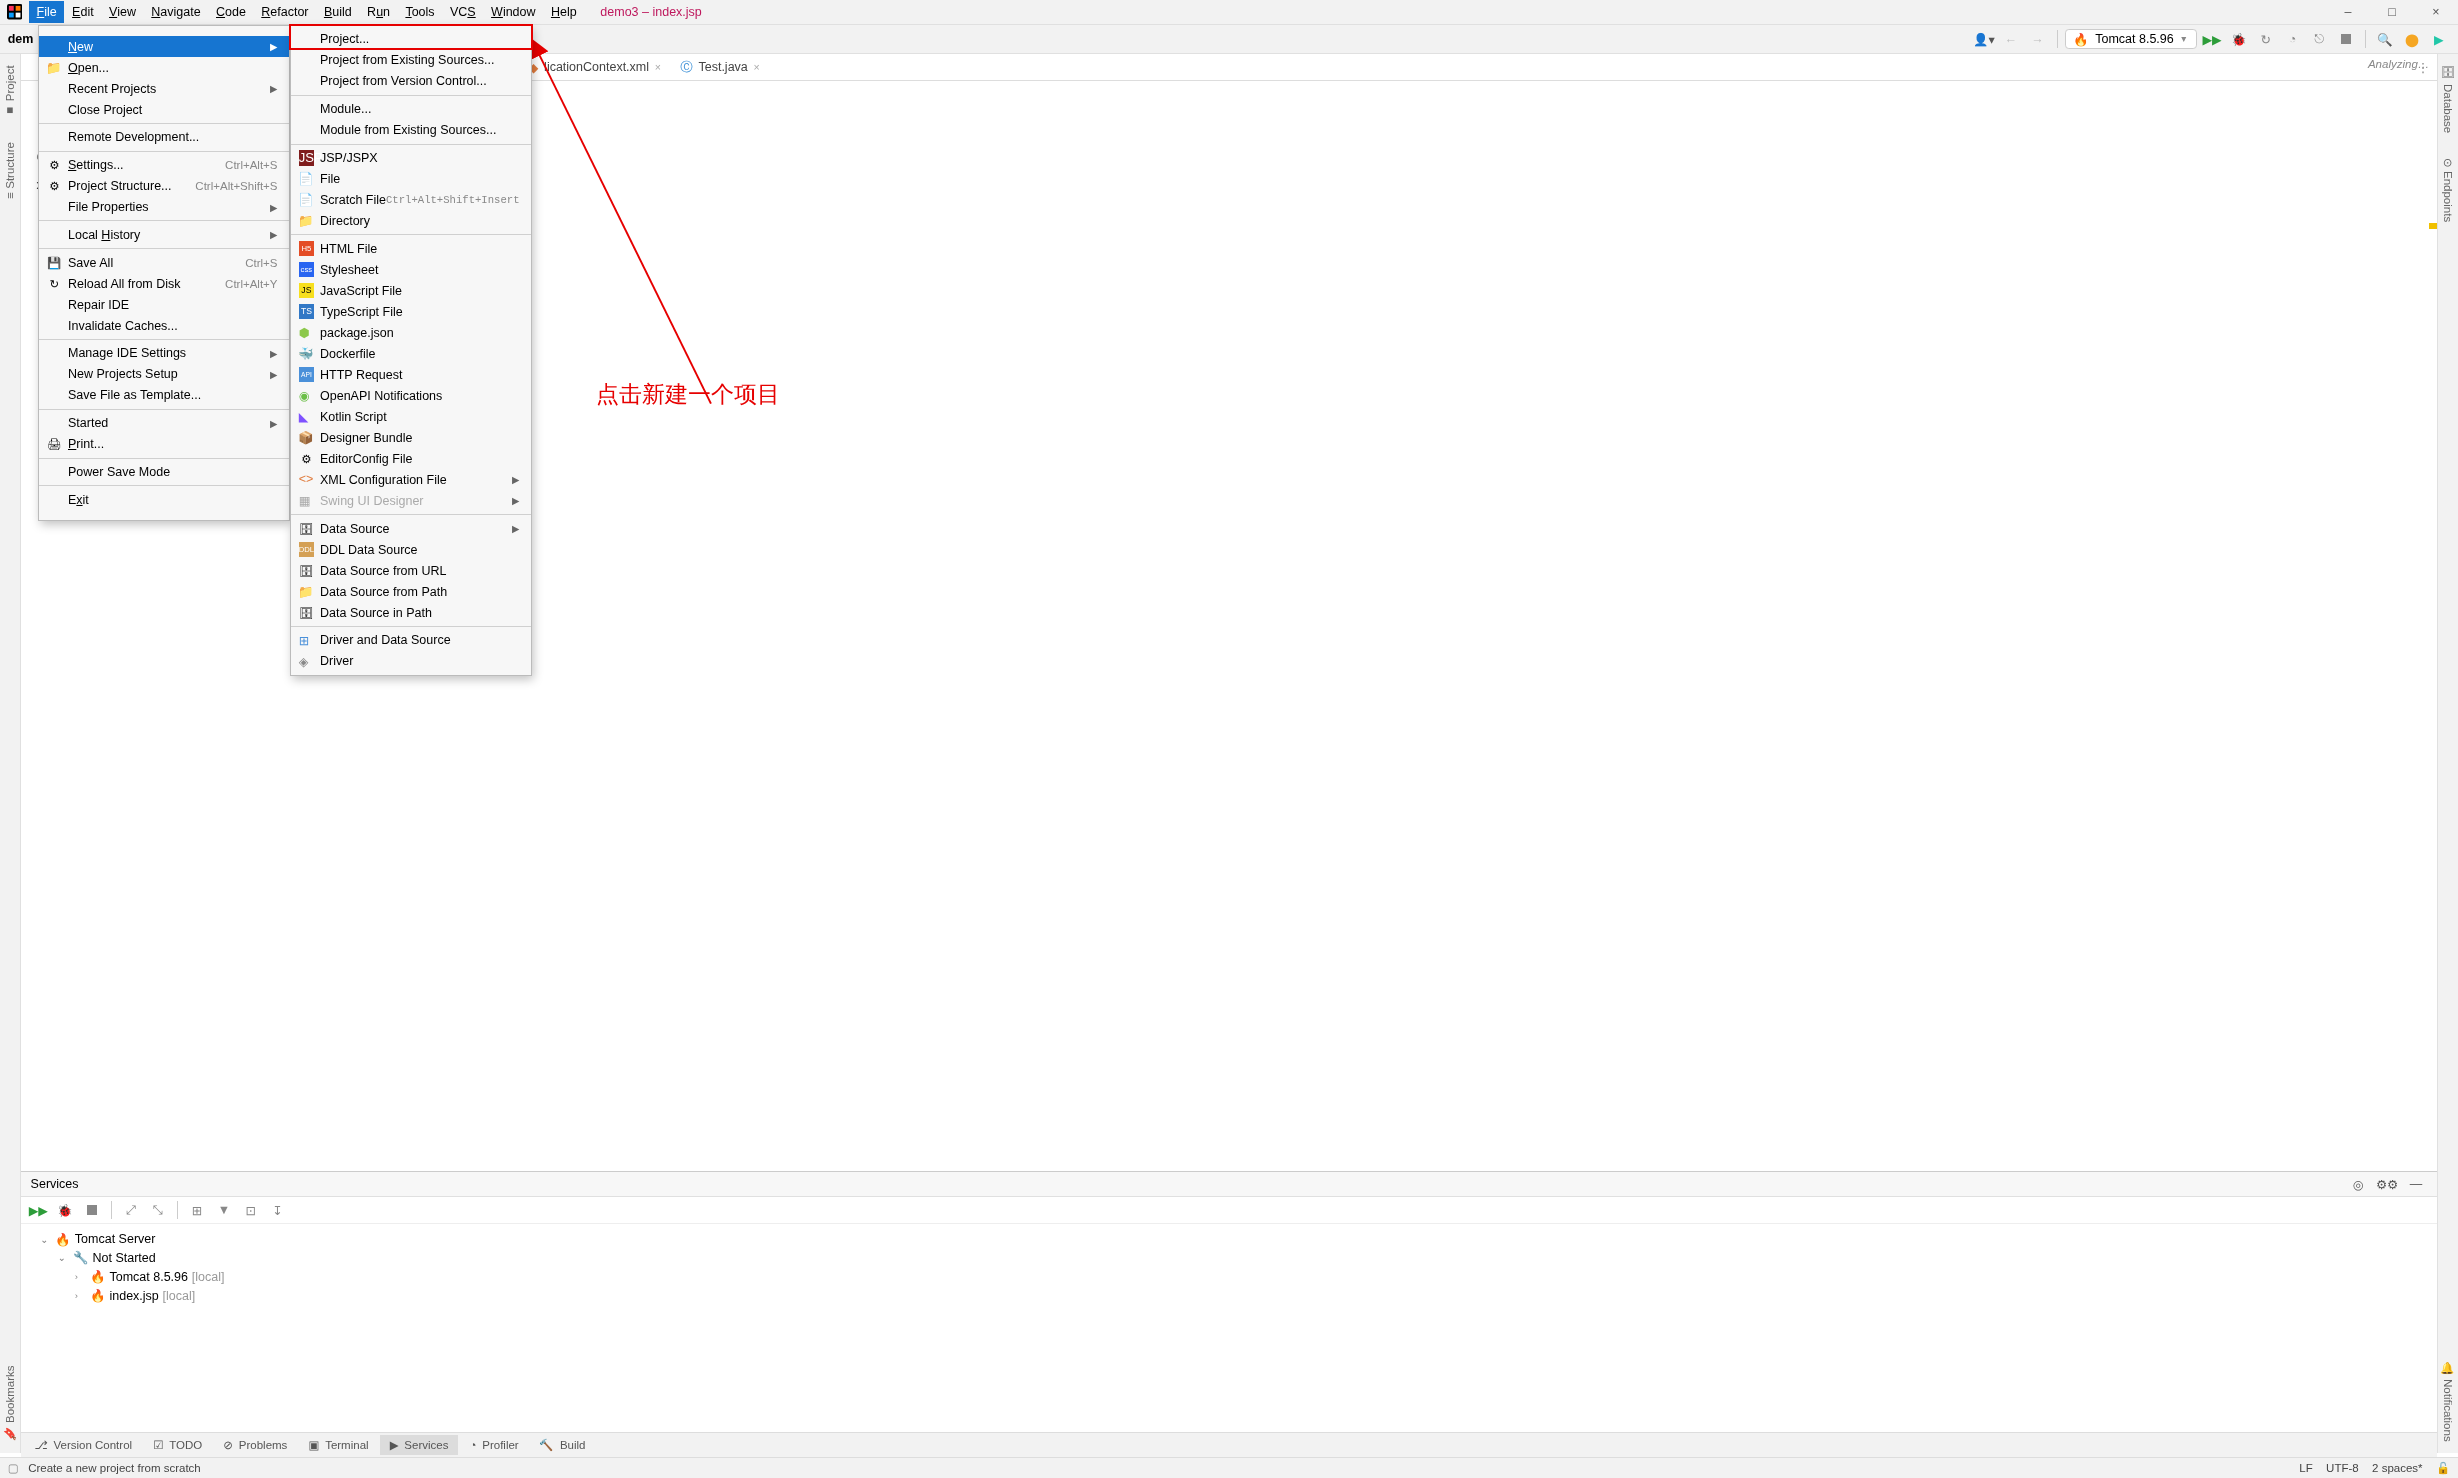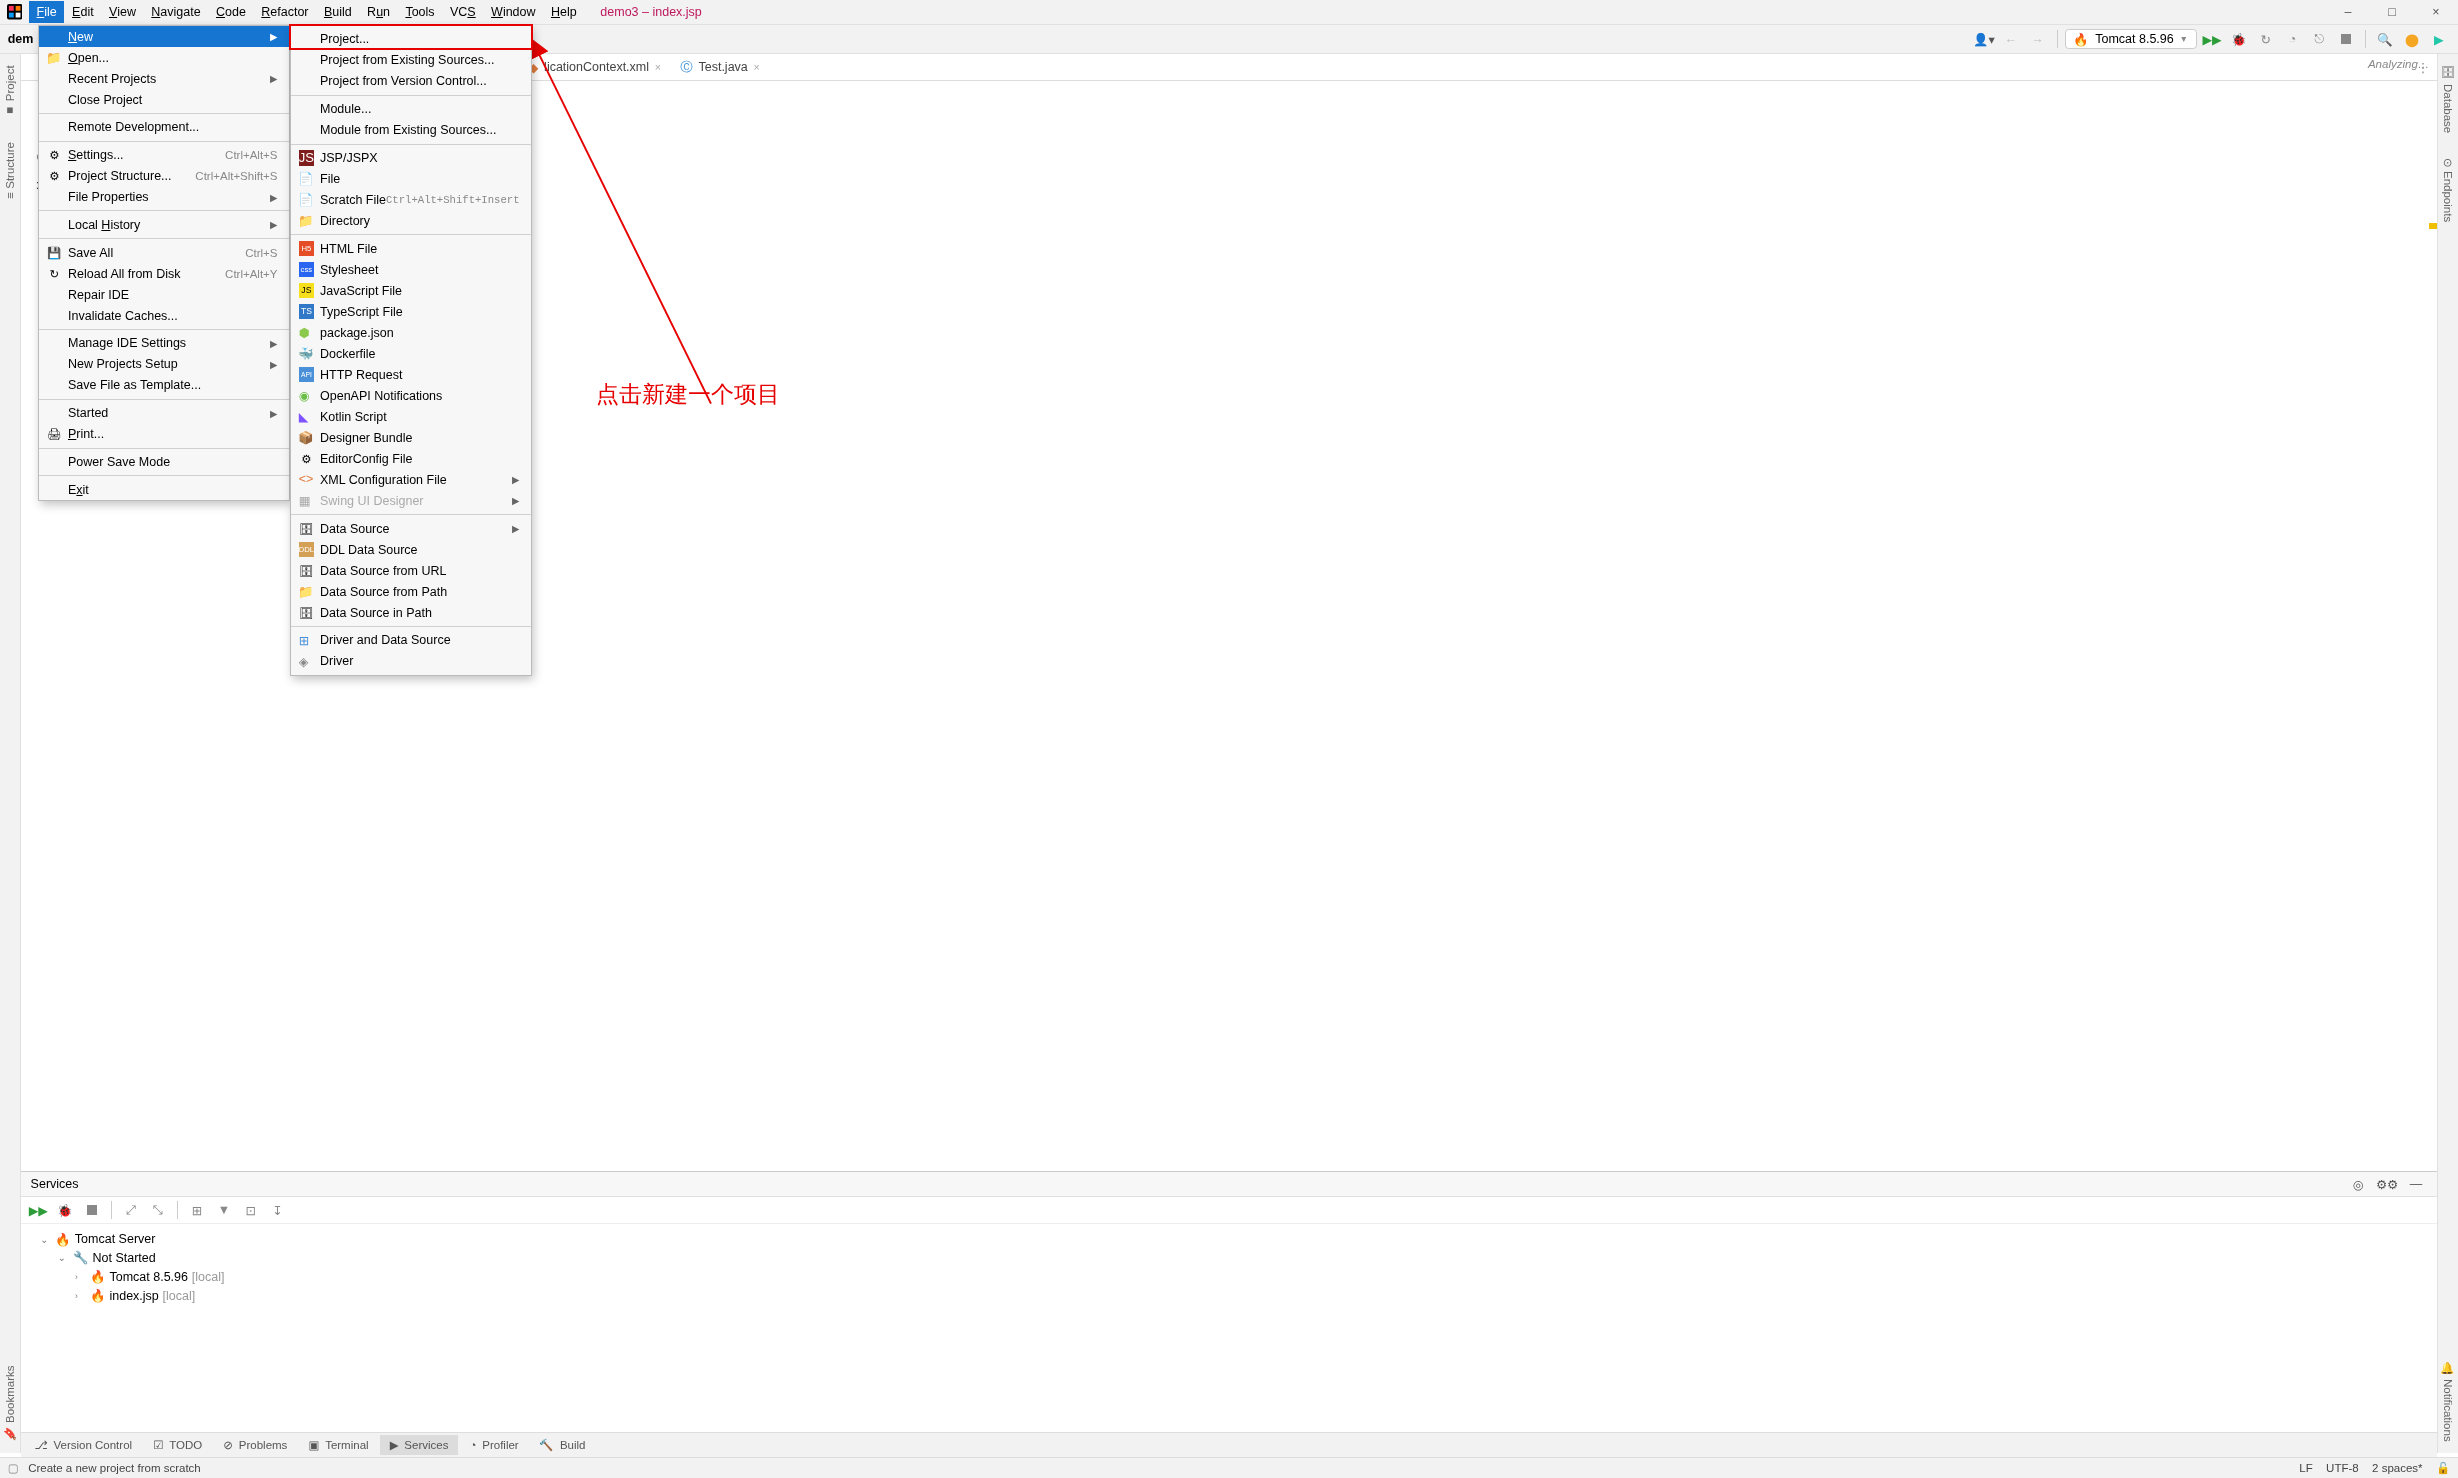--- a/index.html
+++ b/index.html
@@ -14,21 +14,21 @@
 .menubar .win-controls { position: absolute; right: 0; display: flex; }
 .menubar .win-btn { width: 44px; height: 25px; display: flex; align-items: center; justify-content: center; color: #555; }
 
 .toolbar-row { height: 29px; background: #f2f2f2; border-bottom: 1px solid #e0e0e0; display: flex; align-items: center; padding: 0 7.7px; position: relative; }
 .toolbar-row .crumb { font-weight: bold; }
 .toolbar-row .right-tools { position: absolute; right: 7.7px; display: flex; align-items: center; gap: 3.8px; }
 .tool-btn { width: 23px; height: 23px; display: flex; align-items: center; justify-content: center; border-radius: 2.9px; color: #555; }
 .tool-sep { width: 1px; height: 17.3px; background: #ccc; margin: 0 3.8px; }
 .run-config { border: 1px solid #ccc; border-radius: 3.8px; padding: 1.9px 7.7px; display: flex; align-items: center; gap: 5.8px; background: #fff; }
 
-.dropdown-menu { position: absolute; top: 25px; left: 38px; width: 252px; background: #f7f7f7; border: 1px solid #bbb; box-shadow: 1.9px 3.8px 9.6px rgba(0,0,0,0.25); z-index: 100; padding: 0 0; }
+.dropdown-menu { position: absolute; top: 25px; left: 38px; width: 252px; background: #f7f7f7; border: 1px solid #bbb; box-shadow: 1.9px 3.8px 9.6px rgba(0,0,0,0.25); z-index: 100; padding: 10px 0; }
 .dropdown-menu .mi { padding: 2.9px 11.5px 2.9px 29px; display: flex; align-items: center; position: relative; cursor: default; font-size: 12.5px; height: 21px; }
 .dropdown-menu .mi.selected { background: #1675d1; color: #fff; }
 .dropdown-menu .mi .mi-icon { position: absolute; left: 7.7px; width: 15.4px; height: 15.4px; display: flex; align-items: center; justify-content: center; }
 .dropdown-menu .mi .shortcut { margin-left: auto; color: #888; font-size: 11.5px; }
 .dropdown-menu .mi .sub-arrow { margin-left: auto; color: #666; font-size: 9.6px; }
 .dropdown-menu .mi.selected .sub-arrow { color: #fff; }
 .dropdown-menu .sep { height: 1px; background: #d0d0d0; margin: 2.9px 0; }
 .dropdown-menu .mi .u { text-decoration: underline; }
 
 .submenu { position: absolute; top: 25px; left: 290px; width: 242px; background: #f7f7f7; border: 1px solid #bbb; box-shadow: 1.9px 3.8px 9.6px rgba(0,0,0,0.25); z-index: 101; padding: 2.9px 0; }

